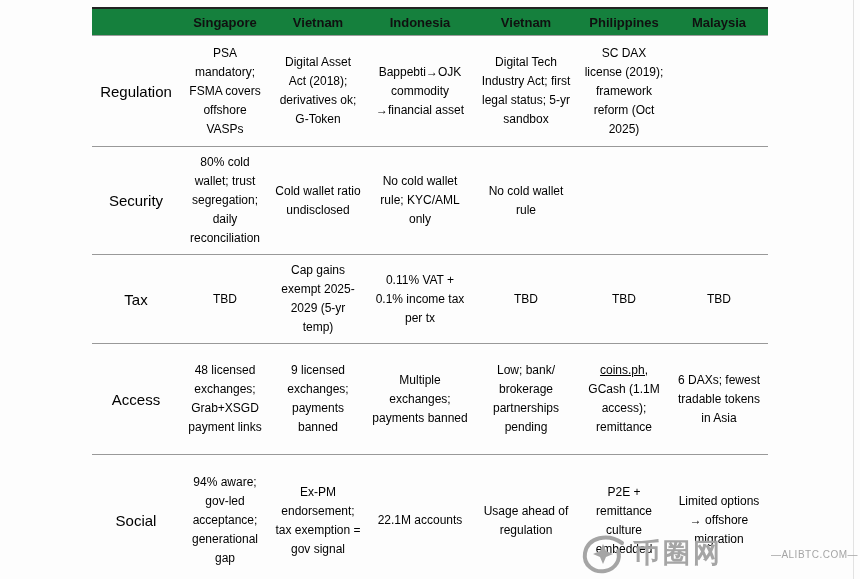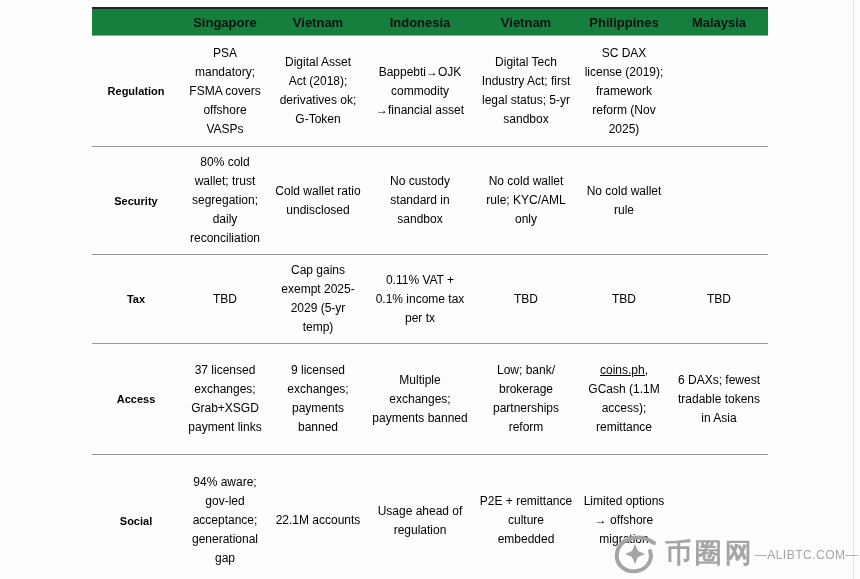--- a/index.html
+++ b/index.html
@@ -36,38 +36,38 @@
   .data-row{
     border-bottom:1px solid #999;
   }
   .row-regulation{min-height:110px;}
   .row-security{min-height:97px;}
   .row-tax{min-height:81px;}
   .row-access{min-height:110px;}
   .row-social{min-height:131px;}
   .row-social{border-bottom:1px solid #8a8a8a;}
   .row-label{
-    font-weight:bold;font-size:11px;text-align:center;padding:0 4px;
+    font-weight:normal;font-size:15px;text-align:center;padding:0 4px;
   }
   .cell{
     font-size:12px;line-height:19px;text-align:center;padding:6px 5px;
   }
   .u{text-decoration:underline;text-align:right;}
   .watermark{
     position:absolute;right:2px;bottom:2px;
     display:flex;align-items:center;gap:5px;
     color:#a5a5a5;
   }
   .wm-icon svg{display:block;}
   .wm-text-block{display:flex;flex-direction:row;align-items:center;line-height:1;}
   .wm-cn{
     font-size:27px;font-weight:bold;letter-spacing:3px;color:#a5a5a5;
   }
   .wm-domain{
-    font-size:12px;color:#a5a5a5;margin-top:3px;letter-spacing:0.5px;
+    font-size:10px;color:#a5a5a5;margin-top:3px;letter-spacing:0.5px;margin-left:48px;
   }
 </style>
 </head>
 <body>
 
 <div class="page-edge"></div>
 
 <div class="table-wrap">
 
   <div class="grid-row header-row">
@@ -79,55 +79,55 @@
     <div class="header-cell">Philippines</div>
     <div class="header-cell">Malaysia</div>
   </div>
 
   <div class="grid-row data-row row-regulation">
     <div class="row-label">Regulation</div>
     <div class="cell">PSA mandatory; FSMA covers offshore VASPs</div>
     <div class="cell">Digital Asset Act (2018); derivatives ok; G-Token</div>
     <div class="cell">Bappebti→OJK commodity →financial asset</div>
     <div class="cell">Digital Tech Industry Act; first legal status; 5-yr sandbox</div>
-    <div class="cell">SC DAX license (2019); framework reform (Nov 2025)</div>
+    <div class="cell">SC DAX license (2019); framework reform (Oct 2025)</div>
   </div>
 
   <div class="grid-row data-row row-security">
     <div class="row-label">Security</div>
     <div class="cell">80% cold wallet; trust segregation; daily reconciliation</div>
     <div class="cell">Cold wallet ratio undisclosed</div>
-    <div class="cell">No custody standard in sandbox</div>
     <div class="cell">No cold wallet rule; KYC/AML only</div>
     <div class="cell">No cold wallet rule</div>
   </div>
 
   <div class="grid-row data-row row-tax">
     <div class="row-label">Tax</div>
     <div class="cell">TBD</div>
     <div class="cell">Cap gains exempt 2025-2029 (5-yr temp)</div>
     <div class="cell">0.11% VAT + 0.1% income tax per tx</div>
     <div class="cell">TBD</div>
     <div class="cell">TBD</div>
     <div class="cell">TBD</div>
   </div>
 
   <div class="grid-row data-row row-access">
     <div class="row-label">Access</div>
-    <div class="cell">37 licensed exchanges; Grab+XSGD payment links</div>
+    <div class="cell">48 licensed exchanges; Grab+XSGD payment links</div>
     <div class="cell">9 licensed exchanges; payments banned</div>
     <div class="cell">Multiple exchanges; payments banned</div>
-    <div class="cell">Low; bank/ brokerage partnerships reform</div>
+    <div class="cell">Low; bank/ brokerage partnerships pending</div>
     <div class="cell"><span class="u">coins.ph,</span><span> GCash (1.1M access); remittance</span></div>
     <div class="cell">6 DAXs; fewest tradable tokens in Asia</div>
   </div>
 
   <div class="grid-row data-row row-social">
     <div class="row-label">Social</div>
     <div class="cell">94% aware; gov-led acceptance; generational gap</div>
+    <div class="cell">Ex-PM endorsement; tax exemption = gov signal</div>
     <div class="cell">22.1M accounts</div>
     <div class="cell">Usage ahead of regulation</div>
     <div class="cell">P2E + remittance culture embedded</div>
     <div class="cell">Limited options → offshore migration</div>
   </div>
 
 </div>
 
 <div class="watermark">
   <span class="wm-icon">

